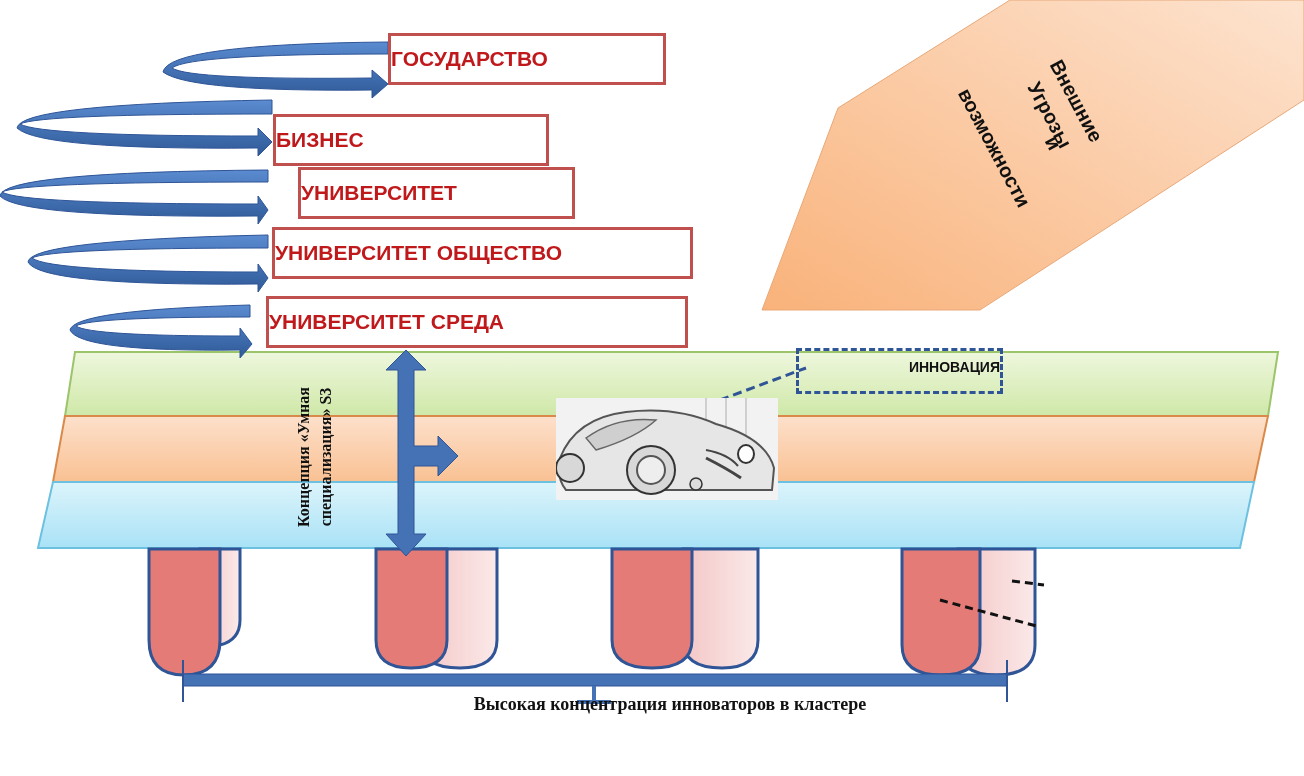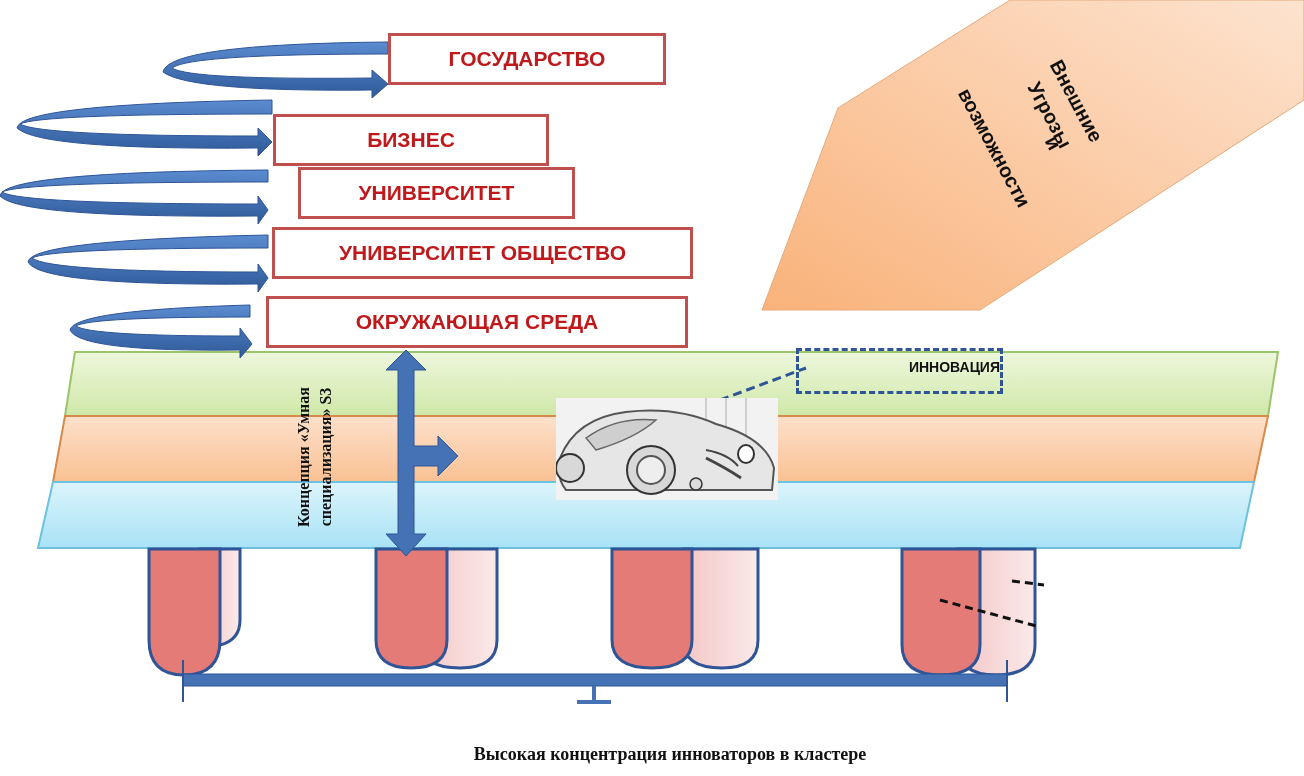--- a/index.html
+++ b/index.html
@@ -1,28 +1,28 @@
 <!DOCTYPE html>
 <html><head>
 <meta charset="utf-8">
 <style>
   html, body { margin:0; padding:0; background:#ffffff; }
   body { width:1304px; height:776px; position:relative; overflow:hidden; font-family:"Liberation Sans", sans-serif; }
   #stage { position:absolute; left:0; top:0; width:1304px; height:776px; }
   .actor-box { position:absolute; background:#ffffff; border:3px solid #c0504d; box-sizing:border-box;
-    display:flex; align-items:center; justify-content:center; color:#c0191c; font-weight:bold;
+    display:flex; align-items:center; justify-content:flex-start; color:#c0191c; font-weight:bold;
     font-size:21px; font-family:"Liberation Sans", sans-serif; }
   #innov-box { position:absolute; left:796px; top:348px; width:207px; height:46px; box-sizing:border-box;
     border:3px dashed #2f5597; display:flex; align-items:flex-start; justify-content:flex-end; padding-top:8px;
     font-weight:bold; font-size:14px; color:#111; }
   #stream-box { position:absolute; left:1044px; top:558px; width:246px; height:150px; box-sizing:border-box;
     border:3px dashed #111; background:#fff; text-align:center; font-family:"Liberation Serif", serif;
     font-size:16px; color:#111; padding-top:8px; line-height:20px; }
   #stream-box .gap { height:14px; }
-  #bottom-caption { position:absolute; left:380px; top:744px; width:580px; text-align:center;
+  #bottom-caption { position:absolute; left:380px; top:694px; width:580px; text-align:center;
     font-family:"Liberation Serif", serif; font-weight:bold; font-size:18px; color:#111; }
   #car-image { position:absolute; left:556px; top:398px; width:222px; height:102px; overflow:hidden; background:#f4f4f4; }
 </style>
 </head>
 <body>
 
 <div id="stage">
 
   <svg width="1304" height="776" style="position:absolute;left:0;top:0">
     <defs>
@@ -112,21 +112,21 @@
   <div class="actor-box" style="left:273px;top:114px;width:276px;height:52px;">
     <span>БИЗНЕС</span>
   </div>
   <div class="actor-box" style="left:267px;top:167px;width:277px;height:52px;margin-left:31px;">
     <span>УНИВЕРСИТЕТ</span>
   </div>
   <div class="actor-box" style="left:272px;top:227px;width:421px;height:52px;">
     <span>УНИВЕРСИТЕТ ОБЩЕСТВО</span>
   </div>
   <div class="actor-box" style="left:266px;top:296px;width:422px;height:52px;">
-    <span>ОКРУЖАЮЩАЯ СРЕДА</span>
+    <span>УНИВЕРСИТЕТ СРЕДА</span>
   </div>
 
   <div style="position:absolute;left:900px;top:70px;width:300px;height:90px;transform:rotate(62deg);transform-origin:center;text-align:center;font-weight:bold;font-size:20px;color:#111;line-height:30px;">
     <div>Внешние</div>
     <div>Угрозы</div>
   </div>
   <div style="position:absolute;left:880px;top:120px;width:320px;height:60px;transform:rotate(62deg);transform-origin:center;text-align:center;font-weight:bold;font-size:20px;color:#111;line-height:30px;">
     <div>и</div>
   </div>
   <div style="position:absolute;left:840px;top:130px;width:300px;height:40px;transform:rotate(62deg);transform-origin:center;text-align:center;font-weight:bold;font-size:20px;color:#111;line-height:30px;">

